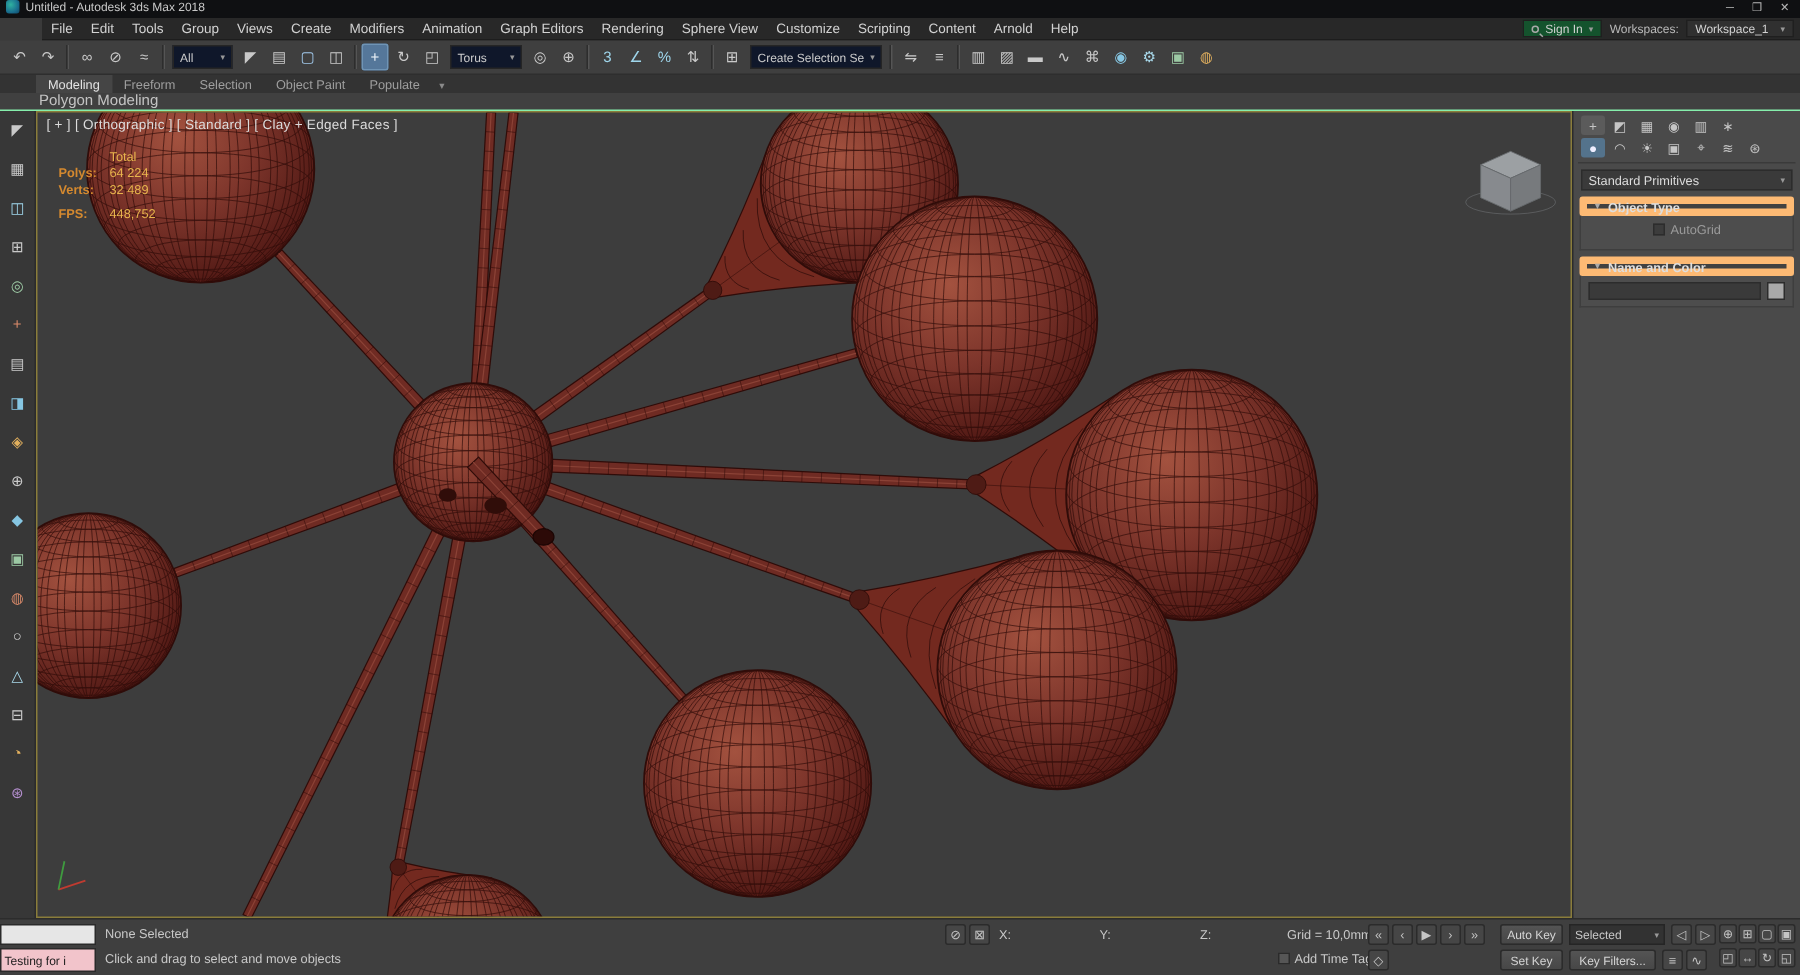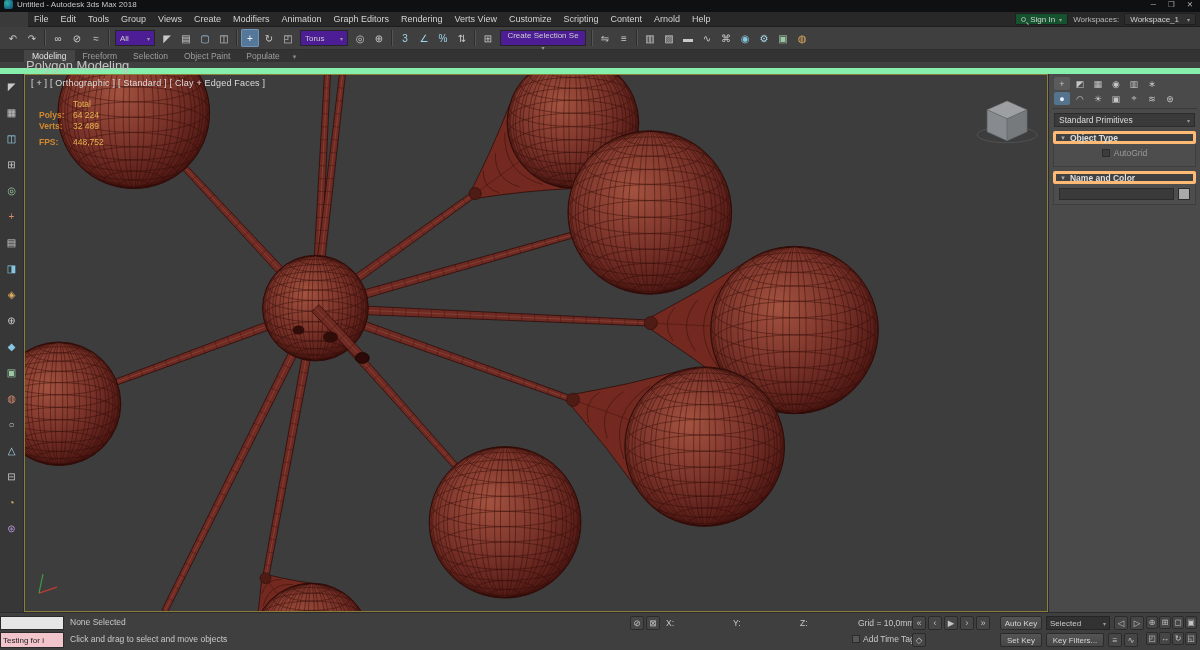--- a/index.html
+++ b/index.html
@@ -22,28 +22,28 @@
   .mag::after{content:"";position:absolute;width:3px;height:1px;background:#aaa;transform:rotate(45deg);left:4px;top:5px;}
   .dd-arr{font-size:6px;color:#999;}
   .ws-dd{background:#303030;border:1px solid #1f1f1f;padding:0 5px;height:12px;display:flex;align-items:center;gap:8px;}
   .ws-label{color:#b9b9b9;}
 
   
   #toolbar{height:23px;background:#3f3f3f;border-bottom:1px solid #2e2e2e;display:flex;align-items:center;padding:0 4px;gap:1px;}
   .tb-icon{width:18px;height:18px;flex:none;display:flex;align-items:center;justify-content:center;font-size:10px;color:#c9c9c9;border-radius:2px;}
   .tb-icon.active{background:#55779a;box-shadow:inset 0 0 0 1px #6f94b5;color:#eef4fa;}
   .tb-sep{width:2px;height:16px;border-left:1px solid #2d2d2d;border-right:1px solid #555;margin:0 2px;flex:none;}
-  .tb-dd{height:16px;background:#4c1d95;border:1px solid #252525;color:#ccc;font-size:8px;display:flex;align-items:center;justify-content:space-between;padding:0 4px;gap:4px;margin:0 2px;white-space:nowrap;flex:none;}
+  .tb-dd{height:16px;background:#0f172a;border:1px solid #252525;color:#ccc;font-size:8px;display:flex;align-items:center;justify-content:space-between;padding:0 4px;gap:4px;margin:0 2px;white-space:nowrap;flex:none;}
 
   
   #ribbon-tabs{height:12px;background:#333;display:flex;align-items:flex-end;padding-left:24px;font-size:8.5px;color:#9f9f9f;}
   .rtab{padding:1px 8px;white-space:nowrap;}
   .rtab.active{background:#454545;color:#e3e3e3;}
   .rtab-extra{padding:1px 5px;color:#8a8a8a;font-size:7px;}
-  #ribbon-panel{height:12px;background:#404040;border-bottom:6px solid #86efac;font-size:13px;color:#c3c3c3;display:flex;align-items:center;padding-left:26px;gap:4px;}
+  #ribbon-panel{height:12px;background:#404040;border-bottom:1px solid #86efac;font-size:10px;color:#c3c3c3;display:flex;align-items:center;padding-left:26px;gap:4px;}
 
   
   #main{display:flex;height:538px;}
   #left-toolbar{width:24px;background:#373737;display:flex;flex-direction:column;align-items:center;padding-top:4px;gap:9px;border-right:1px solid #2b2b2b;flex:none;}
   .lt-icon{width:17px;height:17px;display:flex;align-items:center;justify-content:center;font-size:10px;border-radius:2px;flex:none;}
 
   #viewport{position:relative;width:1024px;height:538px;background:#3d3d3d;border:1px solid #8a7d3b;overflow:hidden;flex:none;}
   #scene{position:absolute;left:0;top:0;width:100%;height:100%;}
   #vp-label{position:absolute;left:6px;top:3px;font-size:9px;color:#dcdcdc;letter-spacing:0.2px;}
   #vp-stats{position:absolute;left:14px;top:24px;font-size:8.5px;line-height:11px;font-family:"DejaVu Sans Mono",monospace;}
@@ -53,21 +53,21 @@
 
   
   #command-panel{width:152px;background:#4a4a4a;font-size:8.5px;color:#d5d5d5;padding:2px 3px;flex:none;border-left:1px solid #2b2b2b;}
   .cp-tabs,.cp-cats{display:flex;gap:2px;padding:1px 2px;align-items:center;}
   .cp-cats{border-bottom:1px solid #3a3a3a;padding-bottom:3px;}
   .cp-tab,.cp-cat{width:16px;height:13px;display:flex;align-items:center;justify-content:center;color:#c5c5c5;font-size:9px;border-radius:2px;}
   .cp-tab.active{background:#5b5b5b;}
   .cp-cat.active{background:#54738c;color:#eef;}
   .cp-dd{margin:4px 2px;height:14px;background:#3a3a3a;border:1px solid #2c2c2c;display:flex;align-items:center;justify-content:space-between;padding:0 4px;color:#ddd;}
   .rollout{margin:4px 1px 0 1px;}
-  .rl-head{height:13px;background:#414141;border:3px solid #fdba74;border-radius:2px;display:flex;align-items:center;gap:4px;padding:0 4px;font-weight:bold;color:#dedede;}
+  .rl-head{height:13px;background:#414141;border:5px solid #fdba74;border-radius:2px;display:flex;align-items:center;gap:4px;padding:0 4px;font-weight:bold;color:#dedede;}
   .rl-head .tri{font-size:6px;color:#aaa;}
   .rl-body{background:#4d4d4d;border:1px solid #3e3e3e;border-top:none;padding:4px 5px;}
   .autogrid{display:flex;align-items:center;gap:4px;justify-content:center;color:#9b9b9b;margin-bottom:4px;}
   .cb{width:8px;height:8px;background:#3c3c3c;border:1px solid #2c2c2c;flex:none;}
   .obj-grid{display:grid;grid-template-columns:1fr 1fr;gap:3px 5px;}
   .obj-btn{height:13px;background:linear-gradient(#5d5d5d,#4f4f4f);border:1px solid #383838;border-radius:2px;color:#d8d8d8;display:flex;align-items:center;justify-content:center;font-size:8.5px;white-space:nowrap;}
   .obj-spacer{height:13px;}
   .nc-body{display:flex;gap:4px;align-items:center;}
   .nc-input{flex:1;height:12px;background:#3a3a3a;border:1px solid #2c2c2c;color:#ddd;font-size:8px;min-width:0;}
   .nc-swatch{width:12px;height:12px;border:1px solid #2c2c2c;flex:none;}
@@ -105,21 +105,21 @@
         <div class="menu-item">File</div>
         <div class="menu-item">Edit</div>
         <div class="menu-item">Tools</div>
         <div class="menu-item">Group</div>
         <div class="menu-item">Views</div>
         <div class="menu-item">Create</div>
         <div class="menu-item">Modifiers</div>
         <div class="menu-item">Animation</div>
         <div class="menu-item">Graph Editors</div>
         <div class="menu-item">Rendering</div>
-        <div class="menu-item">Verts View</div>
+        <div class="menu-item">Sphere View</div>
         <div class="menu-item">Customize</div>
         <div class="menu-item">Scripting</div>
         <div class="menu-item">Content</div>
         <div class="menu-item">Arnold</div>
         <div class="menu-item">Help</div>
       </div>
     <div id="menubar-right">
       <div class="signin-box">
         <span class="mag"></span>
         <span>Sign In</span>
@@ -159,21 +159,21 @@
       </div>
       <div class="tb-icon">◎</div>
       <div class="tb-icon">⊕</div>
       <div class="tb-sep"></div>
       <div class="tb-icon" style="color: rgb(159, 214, 236);">3</div>
       <div class="tb-icon" style="color: rgb(159, 214, 236);">∠</div>
       <div class="tb-icon" style="color: rgb(159, 214, 236);">%</div>
       <div class="tb-icon">⇅</div>
       <div class="tb-sep"></div>
       <div class="tb-icon">⊞</div>
-      <div class="tb-dd" style="min-width: 86px; flex-direction: column;">
+      <div class="tb-dd" style="min-width: 86px;">
         <span>Create Selection Se</span>
         <span class="dd-arr">▾</span>
       </div>
       <div class="tb-sep"></div>
       <div class="tb-icon">⇋</div>
       <div class="tb-icon">≡</div>
       <div class="tb-sep"></div>
       <div class="tb-icon">▥</div>
       <div class="tb-icon">▨</div>
       <div class="tb-icon">▬</div>

